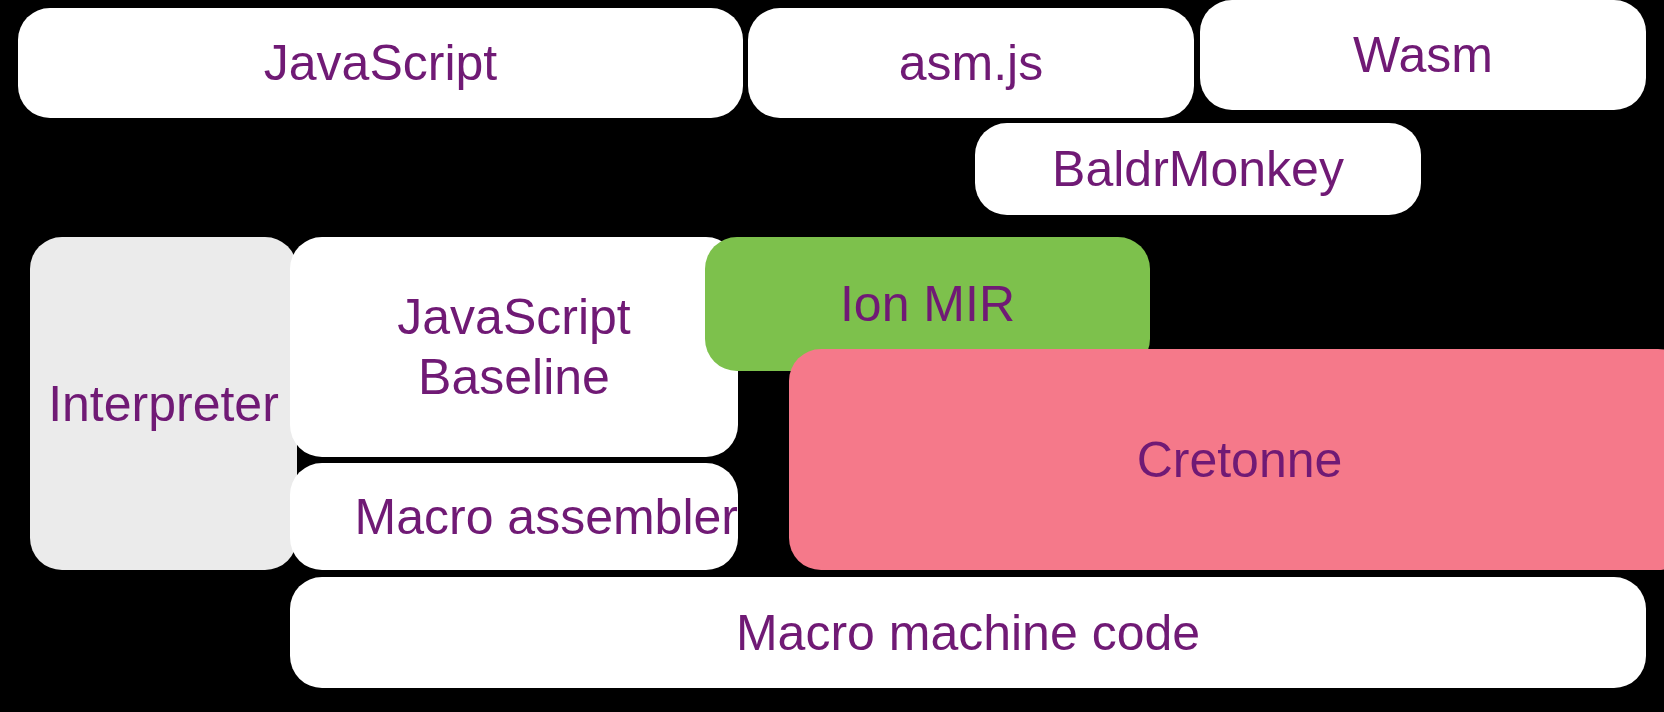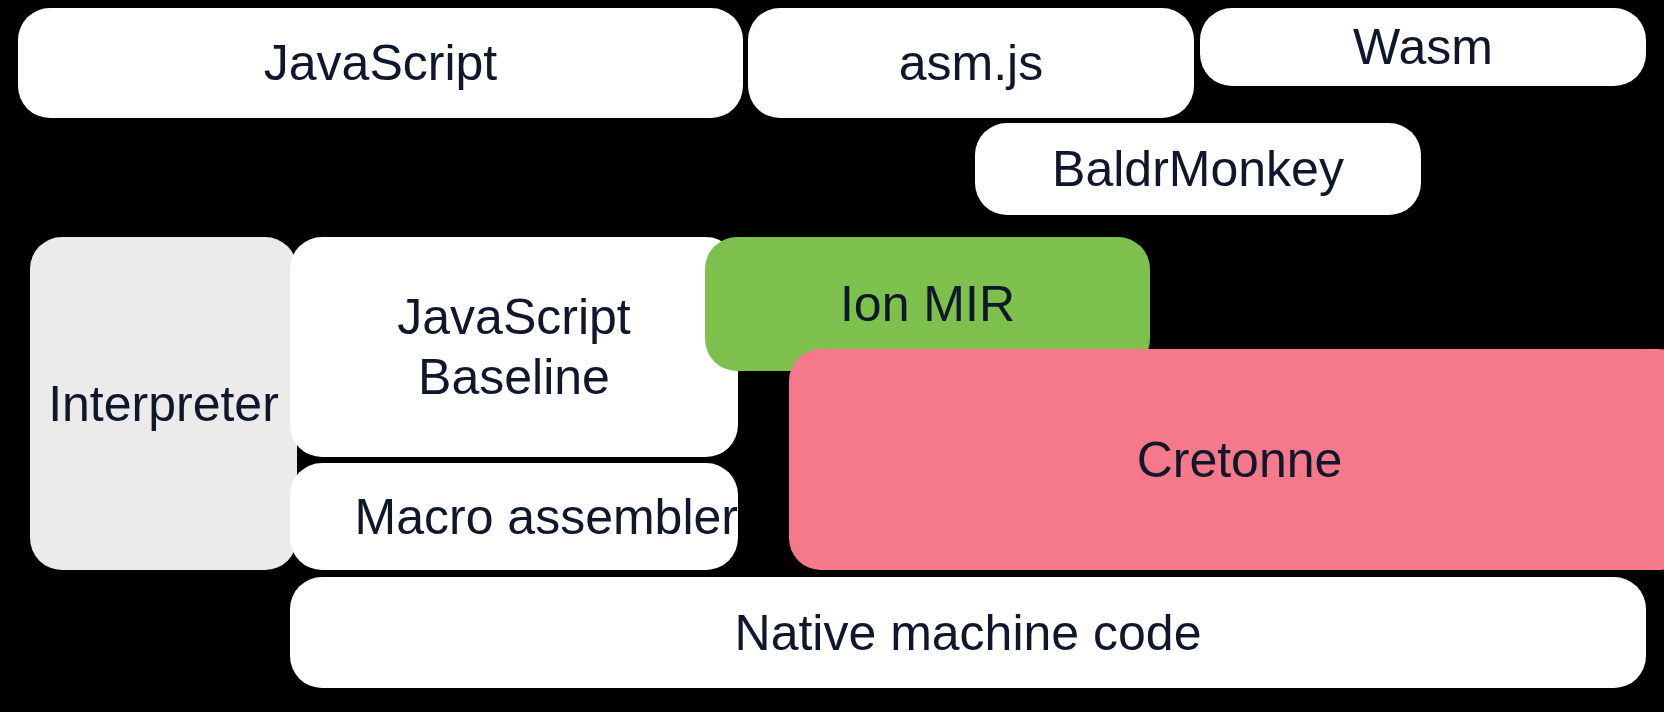--- a/index.html
+++ b/index.html
@@ -12,37 +12,37 @@
     width: 1664px;
     height: 712px;
     background: #000000;
     overflow: hidden;
     font-family: "Liberation Sans", sans-serif;
   }
   .box {
     position: absolute;
     border-radius: 32px;
     background: #FFFFFF;
-    color: #0f172a;
+    color: #701a75;
     display: flex;
     align-items: center;
     justify-content: center;
     text-align: center;
     font-size: 50px;
     line-height: 1.2;
     box-sizing: border-box;
   }
   .box span {
     display: inline-block;
   }
 
   
   #box-javascript          { left: 18px;   top: 8px;   width: 725px;  height: 110px; }
   #box-asmjs               { left: 748px;  top: 8px;   width: 446px;  height: 110px; }
-  #box-wasm                { left: 1200px; top: 8px;   width: 446px;  height: 78px; }
+  #box-wasm                { left: 1200px; top: 0;   width: 446px;  height: 110px; }
 
   
   #box-javascript-bytecode { left: 18px;   top: 123px; width: 950px;  height: 109px; }
   #box-baldrmonkey         { left: 975px;  top: 123px; width: 446px;  height: 92px; }
 
   
   #box-interpreter         { left: 30px;   top: 237px; width: 267px;  height: 333px; }
   #box-javascript-baseline { left: 290px;  top: 237px; width: 448px;  height: 220px; }
   #box-javascript-baseline span { max-width: 310px; }
   #box-ion-mir             { left: 705px;  top: 237px; width: 445px;  height: 134px; }
@@ -88,16 +88,16 @@
 
   <div class="box" id="box-cretonne" style="background-color: rgb(245, 121, 138);">
     <span>Cretonne</span>
   </div>
 
   <div class="box" id="box-macro-assembler" style="background-color: rgb(255, 255, 255);">
     <span>Macro assembler</span>
   </div>
 
   <div class="box" id="box-native-machine-code" style="background-color: rgb(255, 255, 255);">
-    <span>Native machine code</span>
+    <span>Macro machine code</span>
   </div>
 
 </div>
 
 </body></html>

